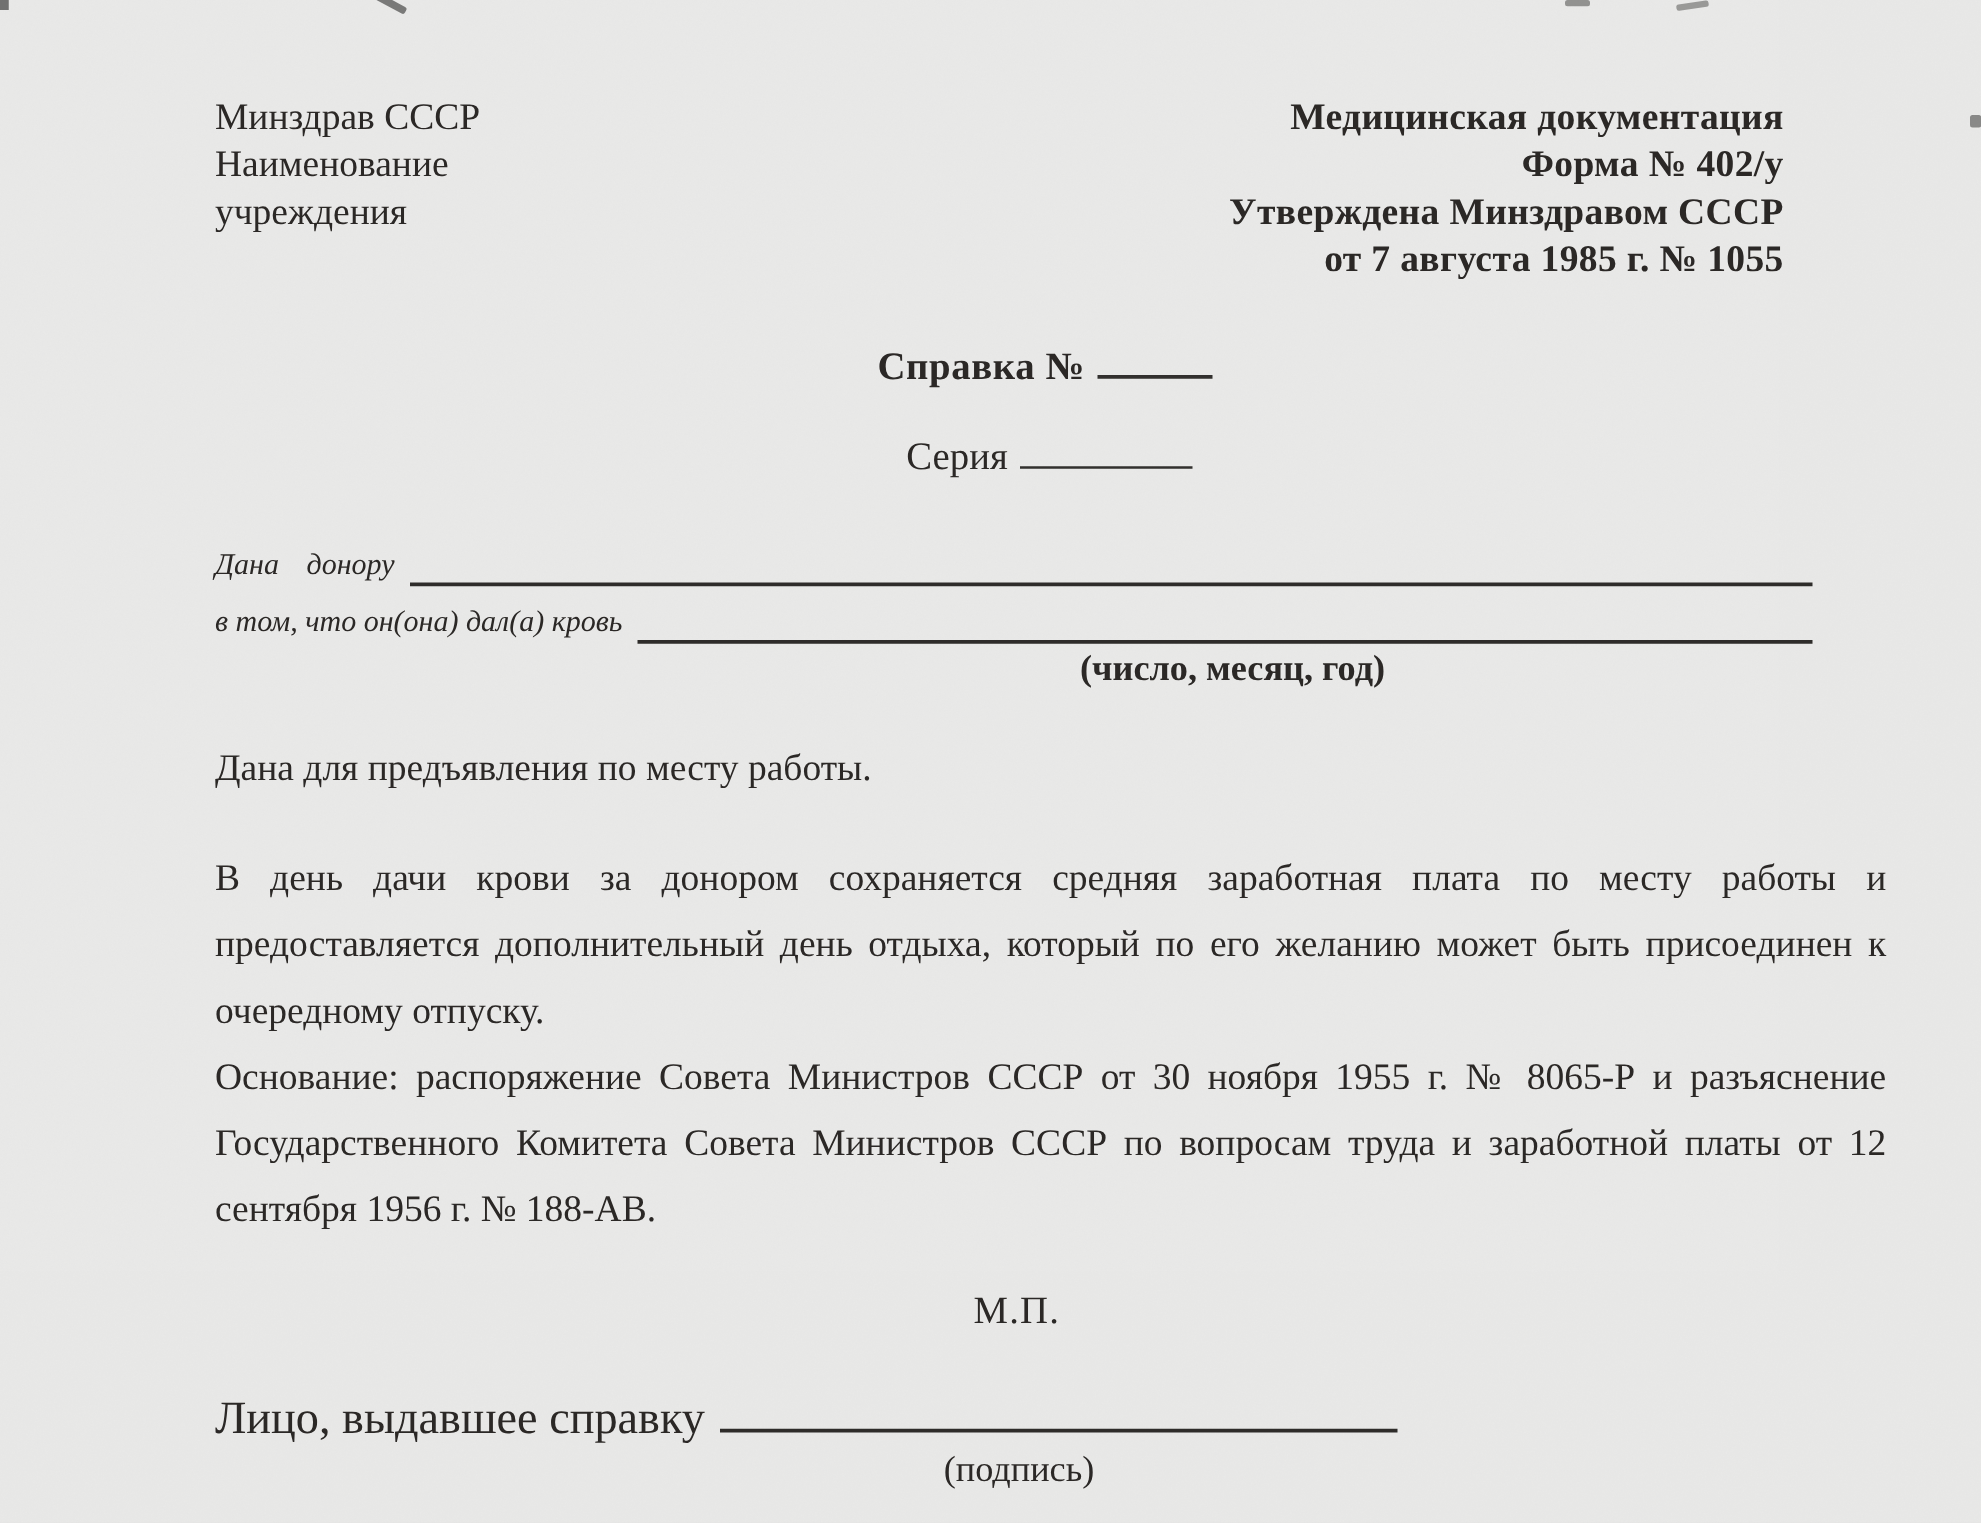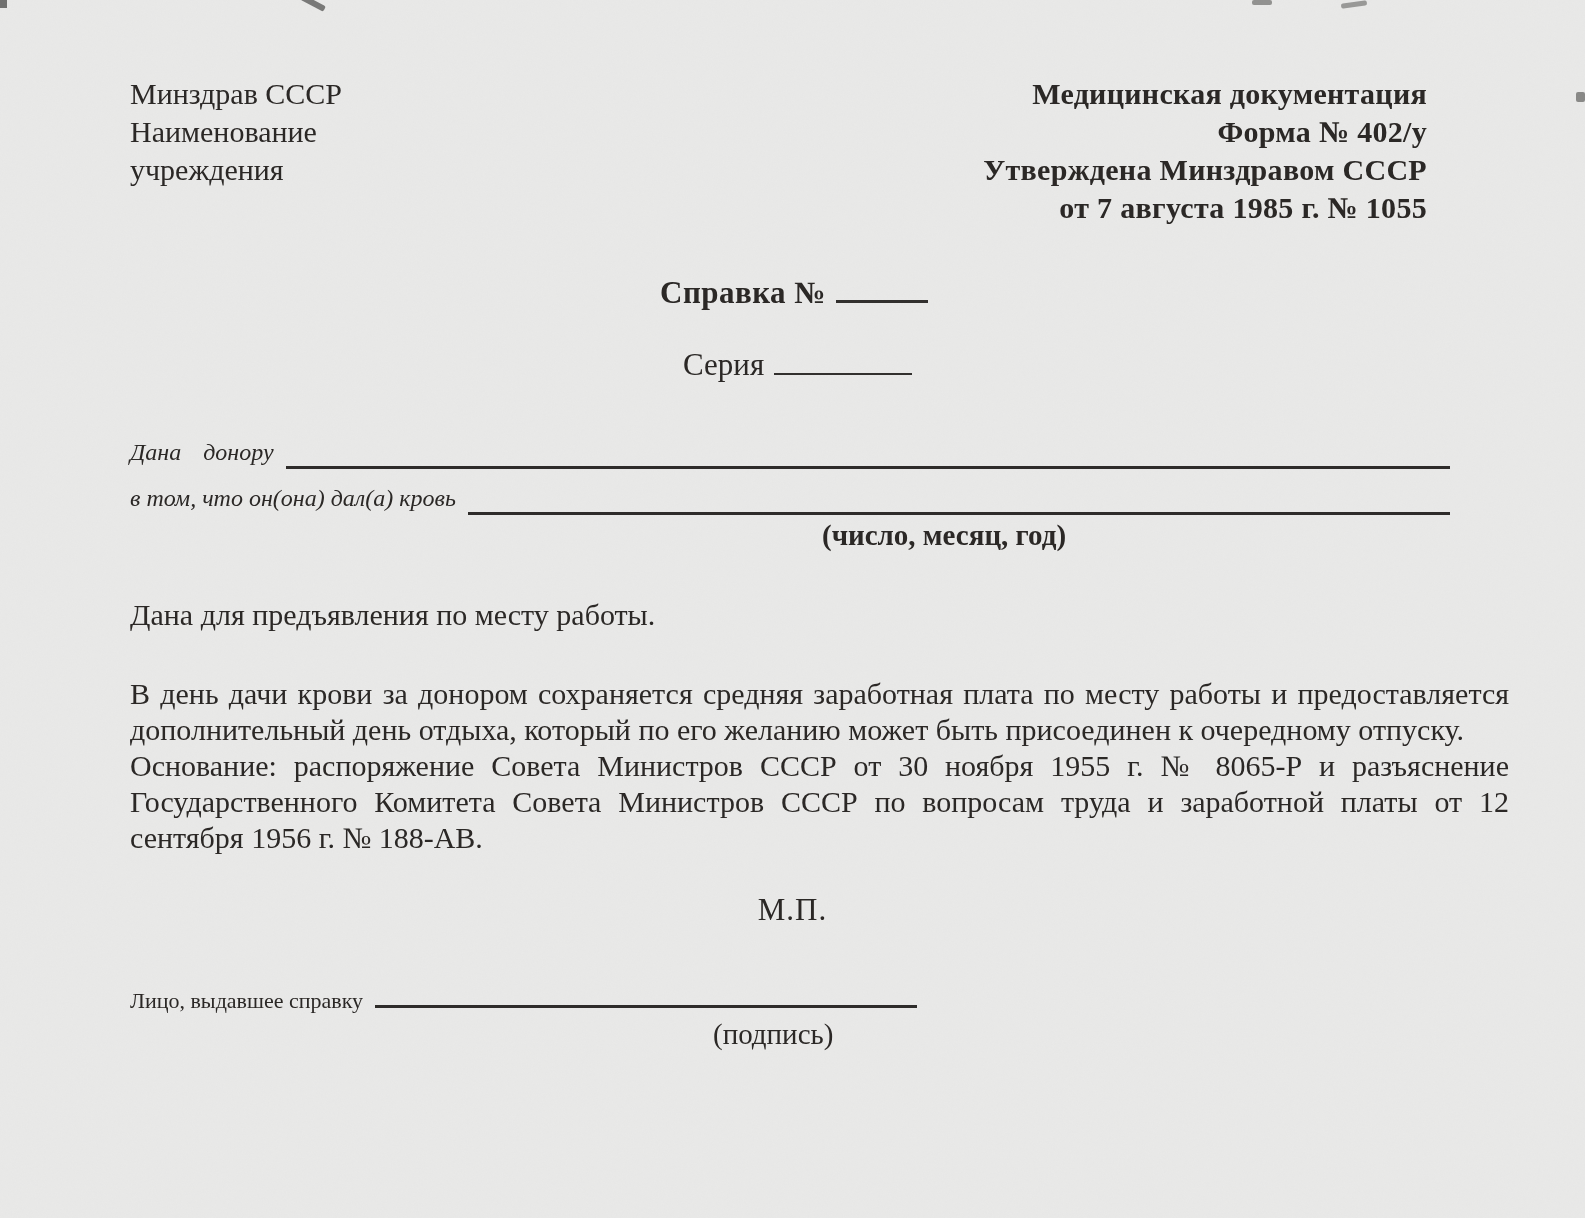--- a/index.html
+++ b/index.html
@@ -8,20 +8,21 @@
     font-family: "Liberation Serif", "DejaVu Serif", serif;
     background: #dfdfdf;
   }
   .page {
     position: relative;
     width: 1585px;
     height: 1218px;
     background: #e9e9e8;
     color: #2b2826;
     overflow: hidden;
+    padding-left: 42px;
   }
   .noise-layer {
     position: absolute;
     inset: 0;
     pointer-events: none;
     opacity: 0.55;
   }
   .content { position: relative; }
 
   
@@ -78,38 +79,38 @@
   .caption-date { margin-left: 692px; font-weight: bold; }
 
   
   .purpose {
     margin: 46px 135px 0 130px;
     font-size: 30px;
   }
   .para {
     margin: 0 76px 0 130px;
     font-size: 30px;
-    line-height: 36px;
+    line-height: 53px;
     text-align: justify;
     text-align-last: left;
   }
   .para-main { margin-top: 44px; }
 
   .stamp {
     margin-top: 36px;
     text-align: center;
     font-size: 31px;
     letter-spacing: 1px;
   }
 
   .issuer-row {
     margin: 46px 0 0 130px;
     display: flex;
     align-items: baseline;
-    font-size: 22px;
+    font-size: 37px;
   }
   .issuer-row .fill-line {
     width: 542px;
     border-bottom: 3px solid #2e2c2a;
     height: 34px;
     margin-left: 12px;
   }
   .caption-sign { margin-left: 713px; }
 
   

